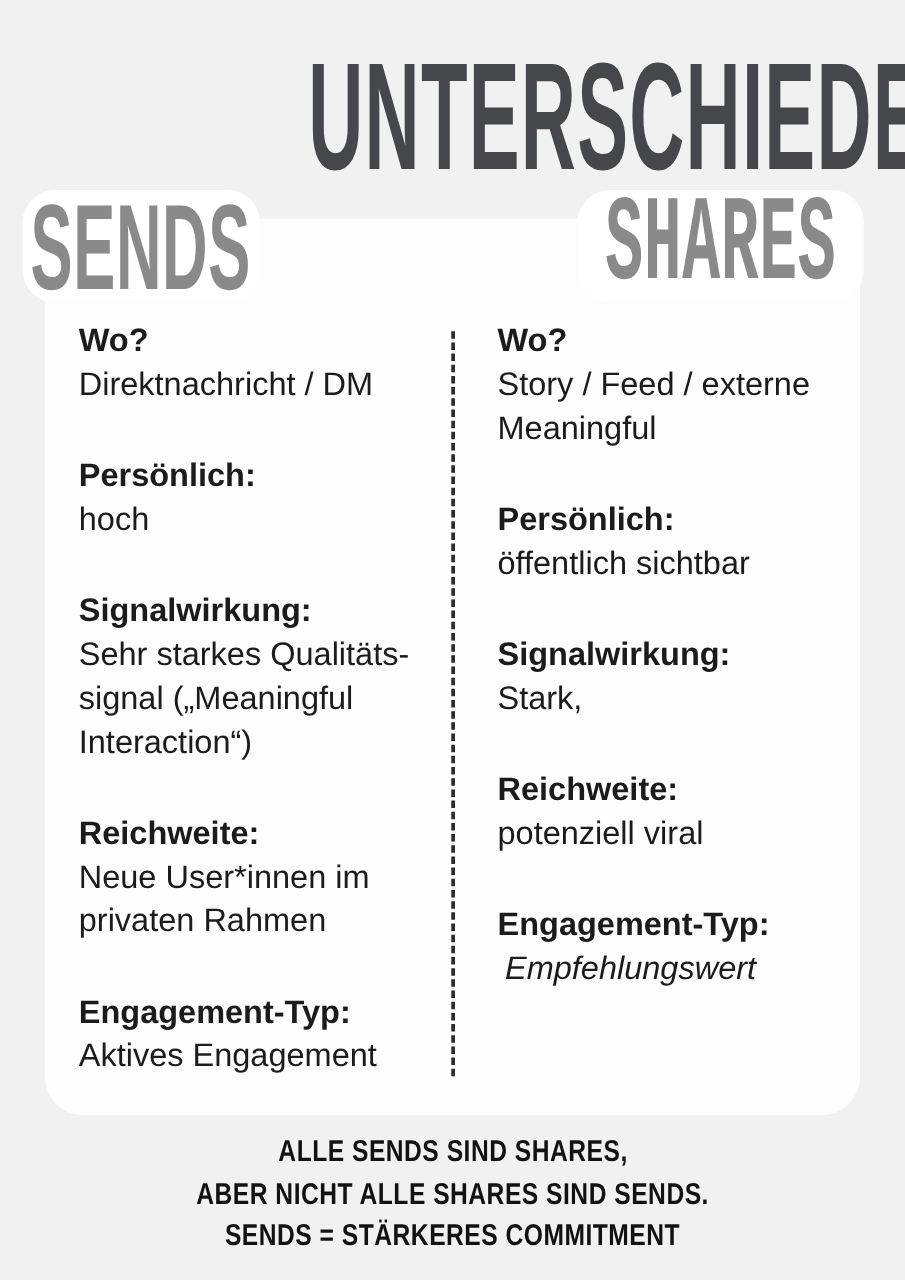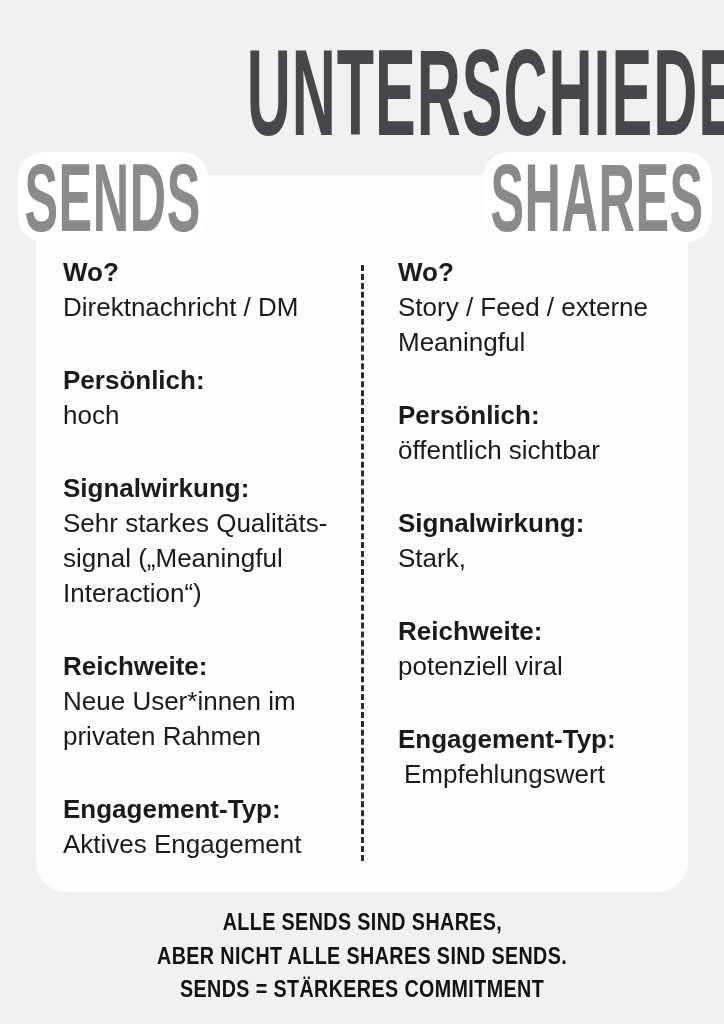--- a/index.html
+++ b/index.html
@@ -49,21 +49,21 @@
     position: absolute;
     top: 152px;
     height: 90px;
     background: #ffffff;
     border-radius: 26px;
     display: flex;
     align-items: center;
     justify-content: center;
   }
   .sticker-sends  { left: 18px;  width: 190px; }
-  .sticker-shares { left: 483px; width: 229px; }
+  .sticker-shares { left: 462px; width: 229px; font-family: Liberation Mono, monospace; }
   .label-text {
     display: inline-block;
     font-size: 97px;
     font-weight: bold;
     letter-spacing: 1px;
     line-height: 1;
     color: var(--label);
     white-space: nowrap;
     transform: scaleX(0.52);
     transform-origin: center;
@@ -192,21 +192,21 @@
     <div class="group">
       <div class="heading">Signalwirkung:</div>
       <div class="line">Stark,</div>
     </div>
     <div class="group">
       <div class="heading">Reichweite:</div>
       <div class="line">potenziell viral</div>
     </div>
     <div class="group">
       <div class="heading">Engagement-Typ:</div>
-      <div class="line" style="padding-left:6px;">Empfehlungswert</div>
+      <div class="line" style="padding-left:6px;font-style:italic;">Empfehlungswert</div>
     </div>
   </div>
 
   <div class="footer">
     <div class="footer-line">
       <span>ALLE SENDS SIND SHARES,</span>
     </div>
     <div class="footer-line">
       <span>ABER NICHT ALLE SHARES SIND SENDS.</span>
     </div>

